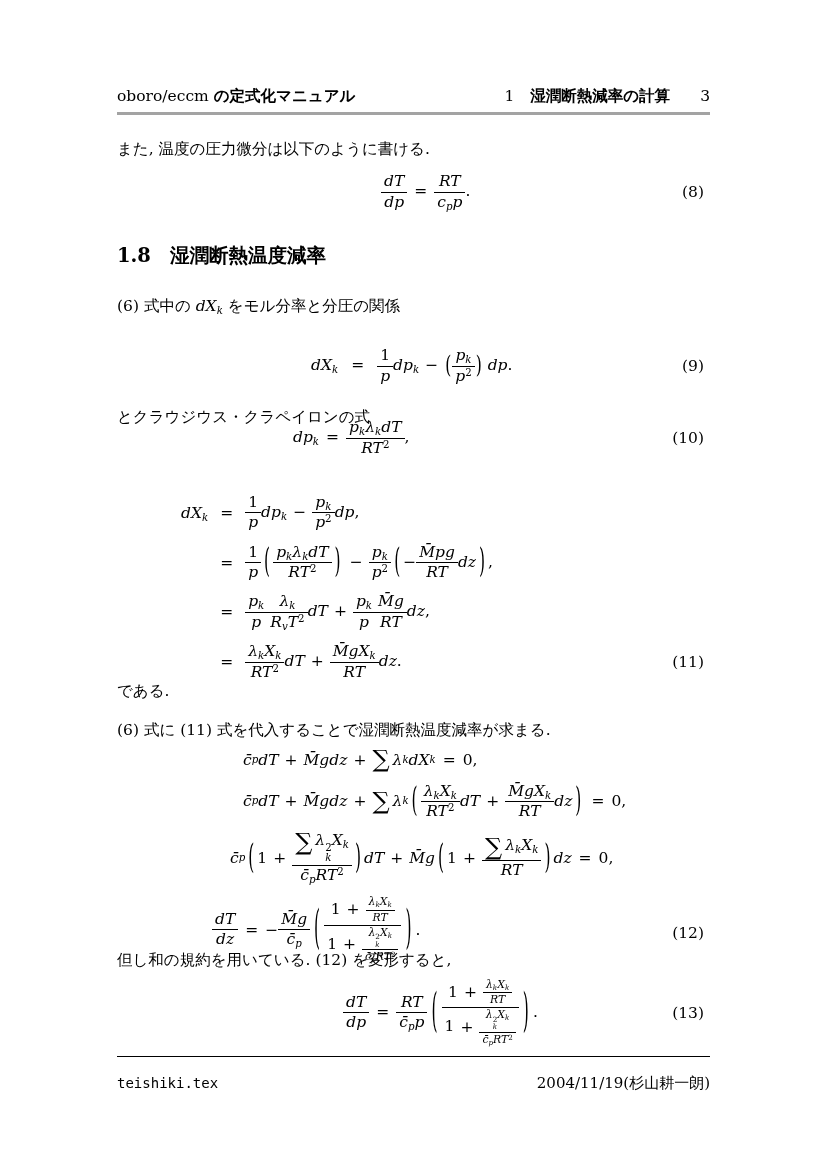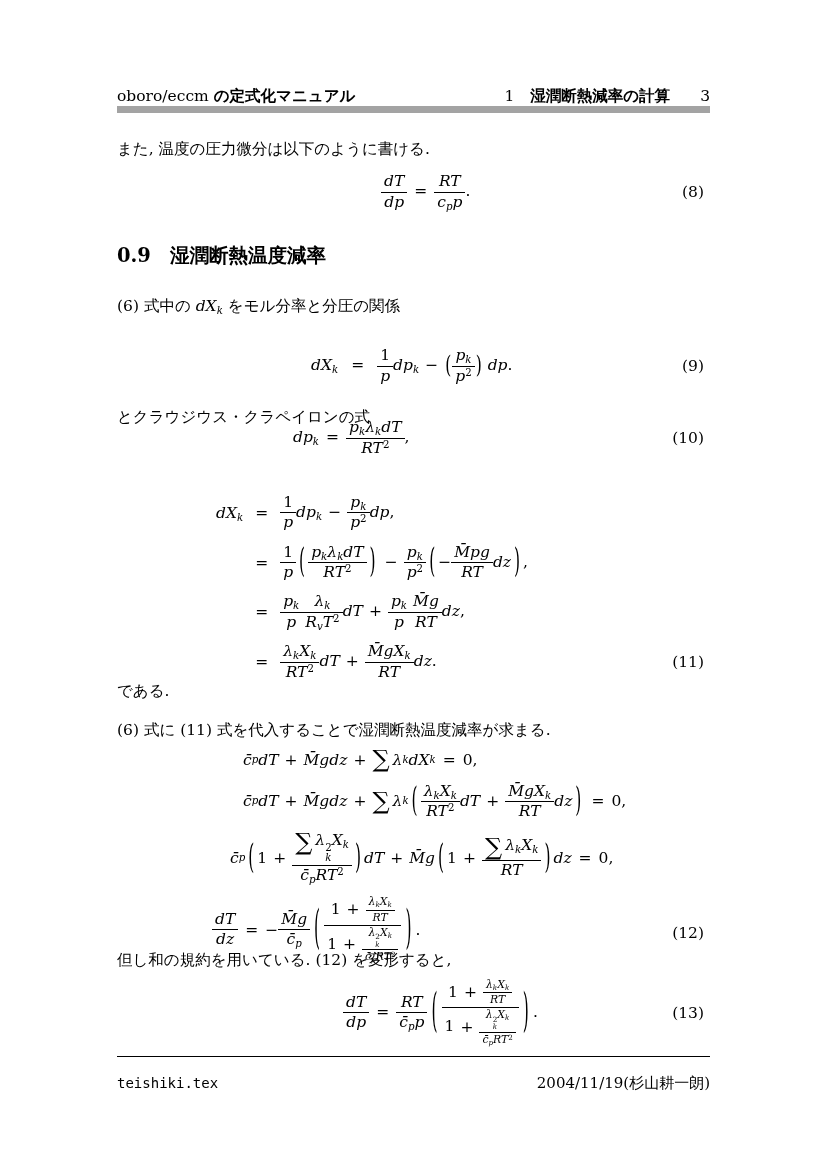--- a/index.html
+++ b/index.html
@@ -6,21 +6,21 @@
   html,body { margin:0; padding:0; background:#e8e8e8; }
   .page {
     position:relative; width:826px; height:1169px; margin:0 auto;
     background:#ffffff; color:#000;
     font-family:"DejaVu Serif","Liberation Serif",serif;
     font-size:15.5px; line-height:1.3; overflow:hidden;
   }
   .abs { position:absolute; left:117px; width:593px; }
 
   
-  .header { top:86px; display:flex; align-items:baseline; border-bottom:7px solid #a3a3a3; }
+  .header { top:86px; display:flex; align-items:baseline; border-bottom:3px solid #a3a3a3; padding-bottom:6px; }
   .gothic { font-family:"DejaVu Sans","Liberation Sans",sans-serif; font-weight:bold; }
   .h-sec-no { margin-left:auto; }
   .h-sec-title { margin-left:16px; }
   .h-page { margin-left:30px; }
   .footer { top:1056px; border-top:1px solid #000; padding-top:17px; display:flex; justify-content:space-between; font-size:15px; }
   .footer-left { font-family:"DejaVu Sans Mono","Liberation Mono",monospace; font-size:14px; }
 
   
   .section-h { top:243px; font-size:19.5px; font-weight:bold; display:flex; }
   .section-h .sec-title { margin-left:19px; }
@@ -49,21 +49,21 @@
   .ss span { display:block; }
   .num { position:absolute; right:6px; }
   .num-mid { top:50%; transform:translateY(-50%); }
 
   
   .eq8  { top:170px; padding-left:264px; min-height:44px; }
   .eq9  { top:344px; padding-left:194px; min-height:44px; }
   .eq10 { top:416px; padding-left:176px; min-height:44px; }
 
   .eq11 { top:494px; }
-  .eq11-grid { display:grid; grid-template-columns:max-content max-content max-content; column-gap:10px; row-gap:11px; align-items:center; margin-left:99px;gap:12px; }
+  .eq11-grid { display:grid; grid-template-columns:max-content max-content max-content; column-gap:10px; row-gap:11px; align-items:center; margin-left:64px;gap:12px; }
   .eq11-grid .c1 { justify-self:end; }
   .eq11-grid .c3 { justify-self:start; }
   .eq11 .num { bottom:9px; }
 
   .eq12 { top:749px; display:flex; flex-direction:column; align-items:flex-start; gap:12px; padding-left:95px; }
   .eq12 .eqline { display:flex; align-items:center; }
   .eq12 .eqline:nth-child(1) { margin-left:31px; }
   .eq12 .eqline:nth-child(2) { margin-left:31px; }
   .eq12 .eqline:nth-child(3) { margin-left:18px; }
   .eq12 .num { bottom:20px;text-align:center; }
@@ -95,21 +95,21 @@
   </div>
 
   <div class="abs para p1">また, 温度の圧力微分は以下のように書ける.</div>
 
   <div class="abs eq eq8">
     <span class="eq-body"><span class="fr"><span class="nu"><i>dT</i></span><span class="de"><i>dp</i></span></span><span class="rel">=</span><span class="fr"><span class="nu"><i>RT</i></span><span class="de"><i>c</i><sub><i>p</i></sub><i>p</i></span></span>.</span>
     <span class="num num-mid">(8)</span>
   </div>
 
   <div class="abs section-h">
-    <span class="sec-no">0.9</span>
+    <span class="sec-no">1.8</span>
     <span class="sec-title gothic">湿潤断熱温度減率</span>
   </div>
 
   <div class="abs para p2">(6) 式中の <i>dX</i><sub><i>k</i></sub> をモル分率と分圧の関係</div>
 
   <div class="abs eq eq9">
     <span class="eq-body"><i>dX</i><sub><i>k</i></sub><span class="wrel">=</span><span class="fr"><span class="nu">1</span><span class="de"><i>p</i></span></span><i>dp</i><sub><i>k</i></sub><span class="op">−</span><span class="bp b2">(</span><span class="fr"><span class="nu"><i>p</i><sub><i>k</i></sub></span><span class="de"><i>p</i><sup>2</sup></span></span><span class="bp b2">)</span> <i>dp</i>.</span>
     <span class="num num-mid">(9)</span>
   </div>
 

